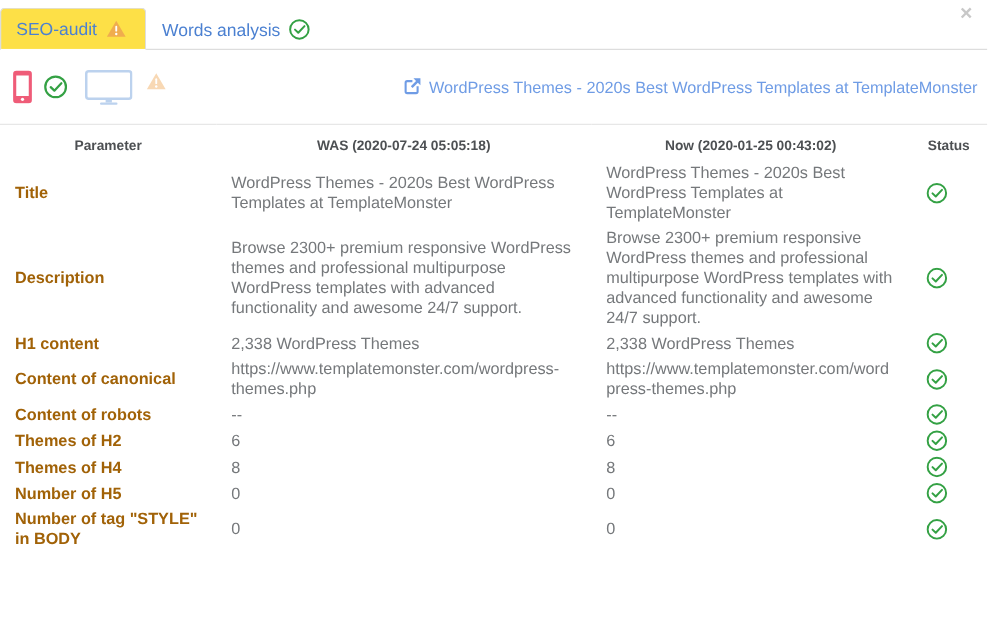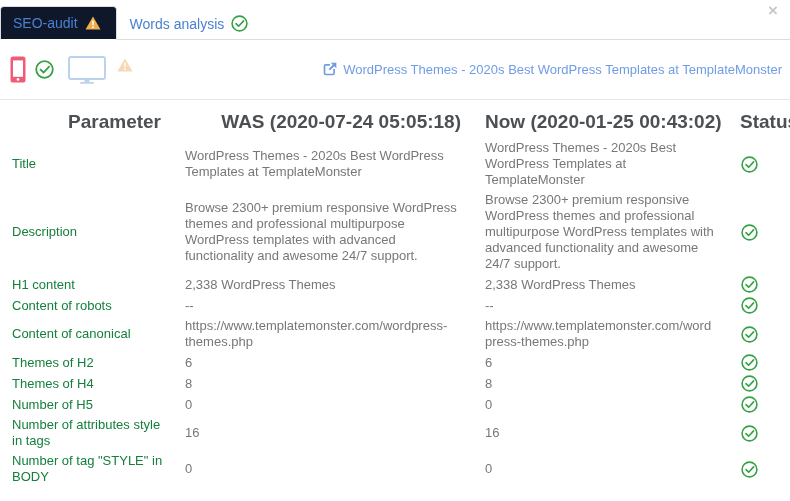--- a/index.html
+++ b/index.html
@@ -15,42 +15,42 @@
   }
   
   .tabbar { display:flex; align-items:flex-end; border-bottom:1px solid #ddd; padding:6px 0 0 0; height:40px; }
   .tab {
     display:flex; align-items:center; gap:7px;
     padding:8px 15px 8px 12px; font-size:14px; color:#4b80d1;
     border:1px solid transparent; border-bottom:none;
     border-radius:4px 4px 0 0; cursor:pointer; margin-bottom:-1px;
     white-space:nowrap;
   }
-  .tab.active { background:#0f172a; border-color:#ddd; border-bottom:1px solid #fff; }
+  .tab.active { background:#fde047; border-color:#ddd; border-bottom:1px solid #fff; }
   .tab svg { display:block; }
   
   .summary {
     height:59px; display:flex; align-items:center; justify-content:space-between;
     padding:0 8px 0 10px;
   }
   .device-icons { display:flex; align-items:center; gap:9px; }
   .device-icons svg { display:block; }
   .page-link {
     display:flex; align-items:center; gap:6px; color:#6f9ce5;
     font-size:13px; text-decoration:none; cursor:pointer;
   }
   
   table.audit { width:100%; border-collapse:collapse; font-size:13px; table-layout:fixed; }
   table.audit { border-top:1px solid #e7e7e7; }
   th {
-    text-align:right; font-weight:bold; color:#4d5053; font-size:19px;
+    text-align:center; font-weight:bold; color:#4d5053; font-size:11px;
     padding:11px 12px 5px 12px; white-space:nowrap; overflow:visible;
   }
   td { padding:2px 12px; vertical-align:middle; line-height:16px; color:#75787b; }
-  td.param { color:#15803d; font-weight:normal; line-height:16px; padding-right:4px; }
+  td.param { color:#a16207; font-weight:bold; line-height:16px; padding-right:4px; }
   col.c-param  { width:173px; }
   col.c-was    { width:300px; }
   col.c-now    { width:255px; }
   col.c-status { width:62px; }
   .val { max-width:330px; word-wrap:break-word; }
   td.status-cell { padding-left:13px; }
   td.status-cell svg { display:block; }
 </style>
 </head>
 <body>
@@ -163,50 +163,50 @@
             <div class="val">2,338 WordPress Themes</div>
           </td>
           <td class="status-cell">
   <svg width="17" height="17" viewBox="0 0 17 17">
     <circle cx="8.5" cy="8.5" r="7.4" fill="#fff" stroke="#34a144" stroke-width="1.6"></circle>
     <path d="M5 8.7 L7.6 11.2 L12.6 5.9" fill="none" stroke="#34a144" stroke-width="1.6" stroke-linecap="round" stroke-linejoin="round"></path>
   </svg>
 </td>
         </tr>
         <tr>
+          <td class="param">Content of canonical</td>
+          <td>
+            <div class="val">https://www.templatemonster.com/wordpress-themes.php</div>
+          </td>
+          <td>
+            <div class="val">https://www.templatemonster.com/wordpress-themes.php</div>
+          </td>
+          <td class="status-cell">
+  <svg width="17" height="17" viewBox="0 0 17 17">
+    <circle cx="8.5" cy="8.5" r="7.4" fill="#fff" stroke="#34a144" stroke-width="1.6"></circle>
+    <path d="M5 8.7 L7.6 11.2 L12.6 5.9" fill="none" stroke="#34a144" stroke-width="1.6" stroke-linecap="round" stroke-linejoin="round"></path>
+  </svg>
+</td>
+        </tr>
+        <tr>
           <td class="param">Content of robots</td>
           <td>
             <div class="val">--</div>
           </td>
           <td>
             <div class="val">--</div>
           </td>
           <td class="status-cell">
   <svg width="17" height="17" viewBox="0 0 17 17">
     <circle cx="8.5" cy="8.5" r="7.4" fill="#fff" stroke="#34a144" stroke-width="1.6"></circle>
     <path d="M5 8.7 L7.6 11.2 L12.6 5.9" fill="none" stroke="#34a144" stroke-width="1.6" stroke-linecap="round" stroke-linejoin="round"></path>
   </svg>
 </td>
         </tr>
         <tr>
-          <td class="param">Content of canonical</td>
-          <td>
-            <div class="val">https://www.templatemonster.com/wordpress-themes.php</div>
-          </td>
-          <td>
-            <div class="val">https://www.templatemonster.com/wordpress-themes.php</div>
-          </td>
-          <td class="status-cell">
-  <svg width="17" height="17" viewBox="0 0 17 17">
-    <circle cx="8.5" cy="8.5" r="7.4" fill="#fff" stroke="#34a144" stroke-width="1.6"></circle>
-    <path d="M5 8.7 L7.6 11.2 L12.6 5.9" fill="none" stroke="#34a144" stroke-width="1.6" stroke-linecap="round" stroke-linejoin="round"></path>
-  </svg>
-</td>
-        </tr>
-        <tr>
           <td class="param">Themes of H2</td>
           <td>
             <div class="val">6</div>
           </td>
           <td>
             <div class="val">6</div>
           </td>
           <td class="status-cell">
   <svg width="17" height="17" viewBox="0 0 17 17">
     <circle cx="8.5" cy="8.5" r="7.4" fill="#fff" stroke="#34a144" stroke-width="1.6"></circle>
@@ -229,35 +229,20 @@
   </svg>
 </td>
         </tr>
         <tr>
           <td class="param">Number of H5</td>
           <td>
             <div class="val">0</div>
           </td>
           <td>
             <div class="val">0</div>
-          </td>
-          <td class="status-cell">
-  <svg width="17" height="17" viewBox="0 0 17 17">
-    <circle cx="8.5" cy="8.5" r="7.4" fill="#fff" stroke="#34a144" stroke-width="1.6"></circle>
-    <path d="M5 8.7 L7.6 11.2 L12.6 5.9" fill="none" stroke="#34a144" stroke-width="1.6" stroke-linecap="round" stroke-linejoin="round"></path>
-  </svg>
-</td>
-        </tr>
-        <tr>
-          <td class="param">Number of attributes style in tags</td>
-          <td>
-            <div class="val">16</div>
-          </td>
-          <td>
-            <div class="val">16</div>
           </td>
           <td class="status-cell">
   <svg width="17" height="17" viewBox="0 0 17 17">
     <circle cx="8.5" cy="8.5" r="7.4" fill="#fff" stroke="#34a144" stroke-width="1.6"></circle>
     <path d="M5 8.7 L7.6 11.2 L12.6 5.9" fill="none" stroke="#34a144" stroke-width="1.6" stroke-linecap="round" stroke-linejoin="round"></path>
   </svg>
 </td>
         </tr>
         <tr>
           <td class="param">Number of tag "STYLE" in BODY</td>

